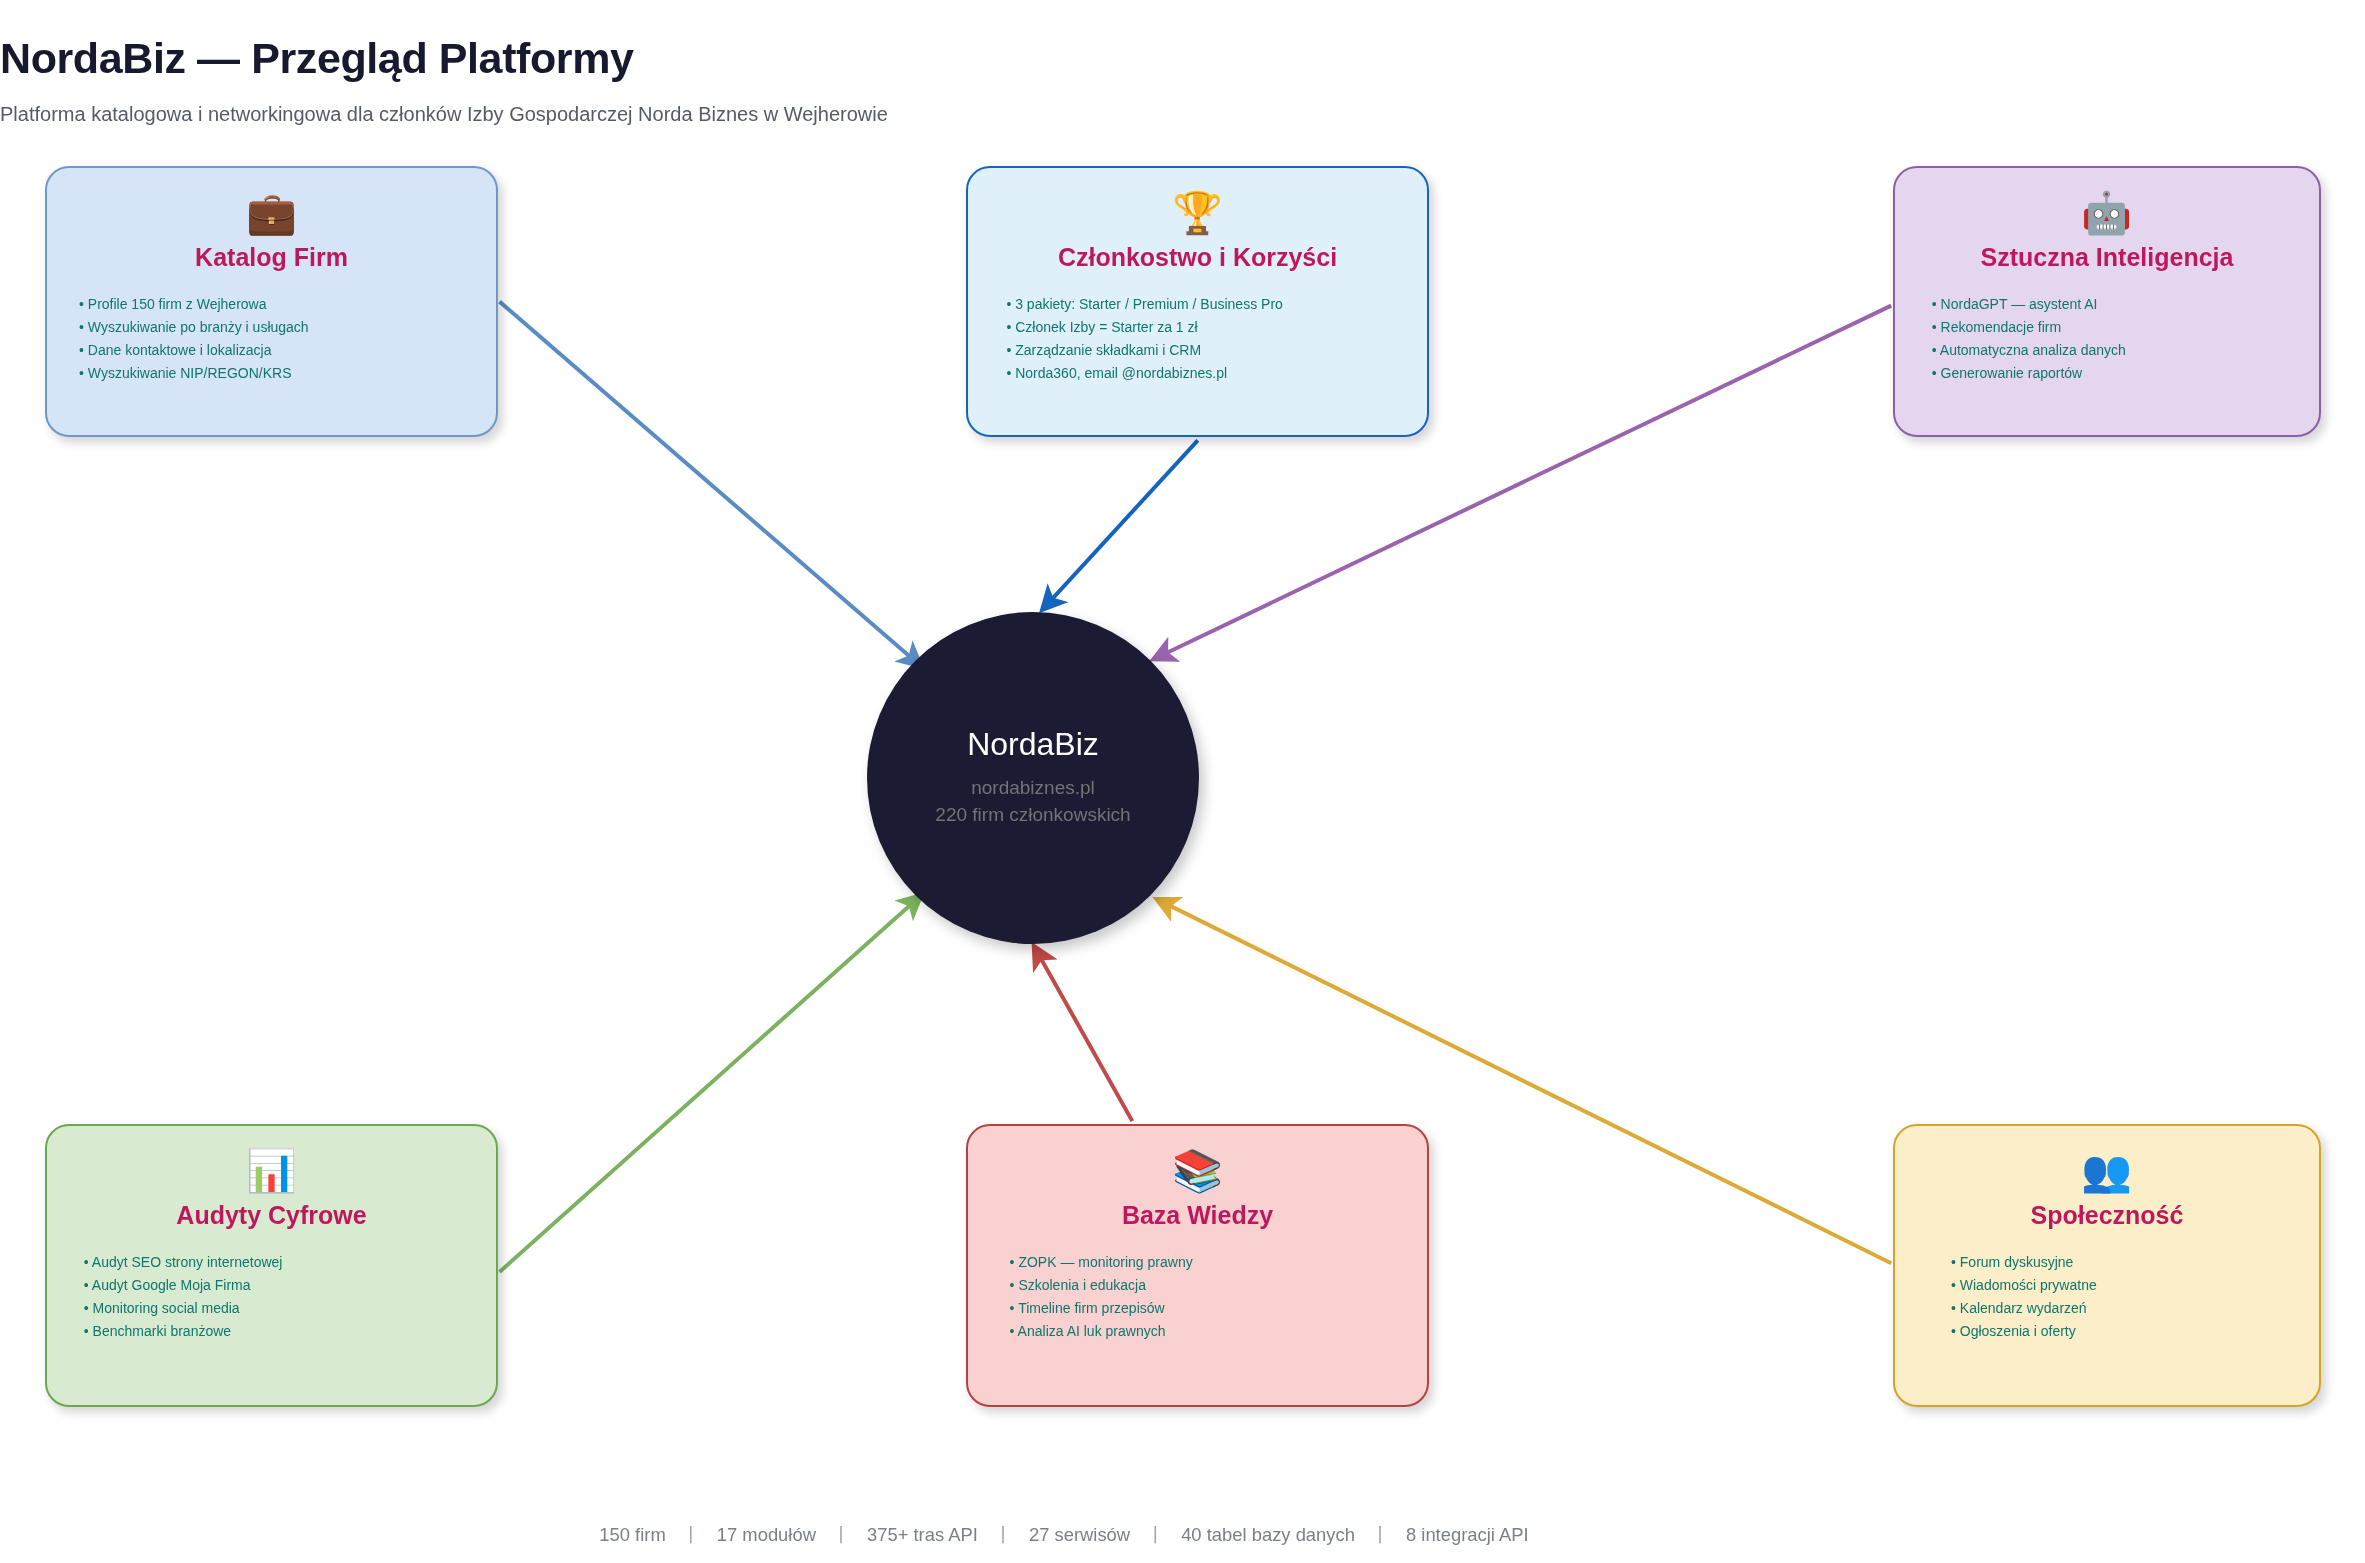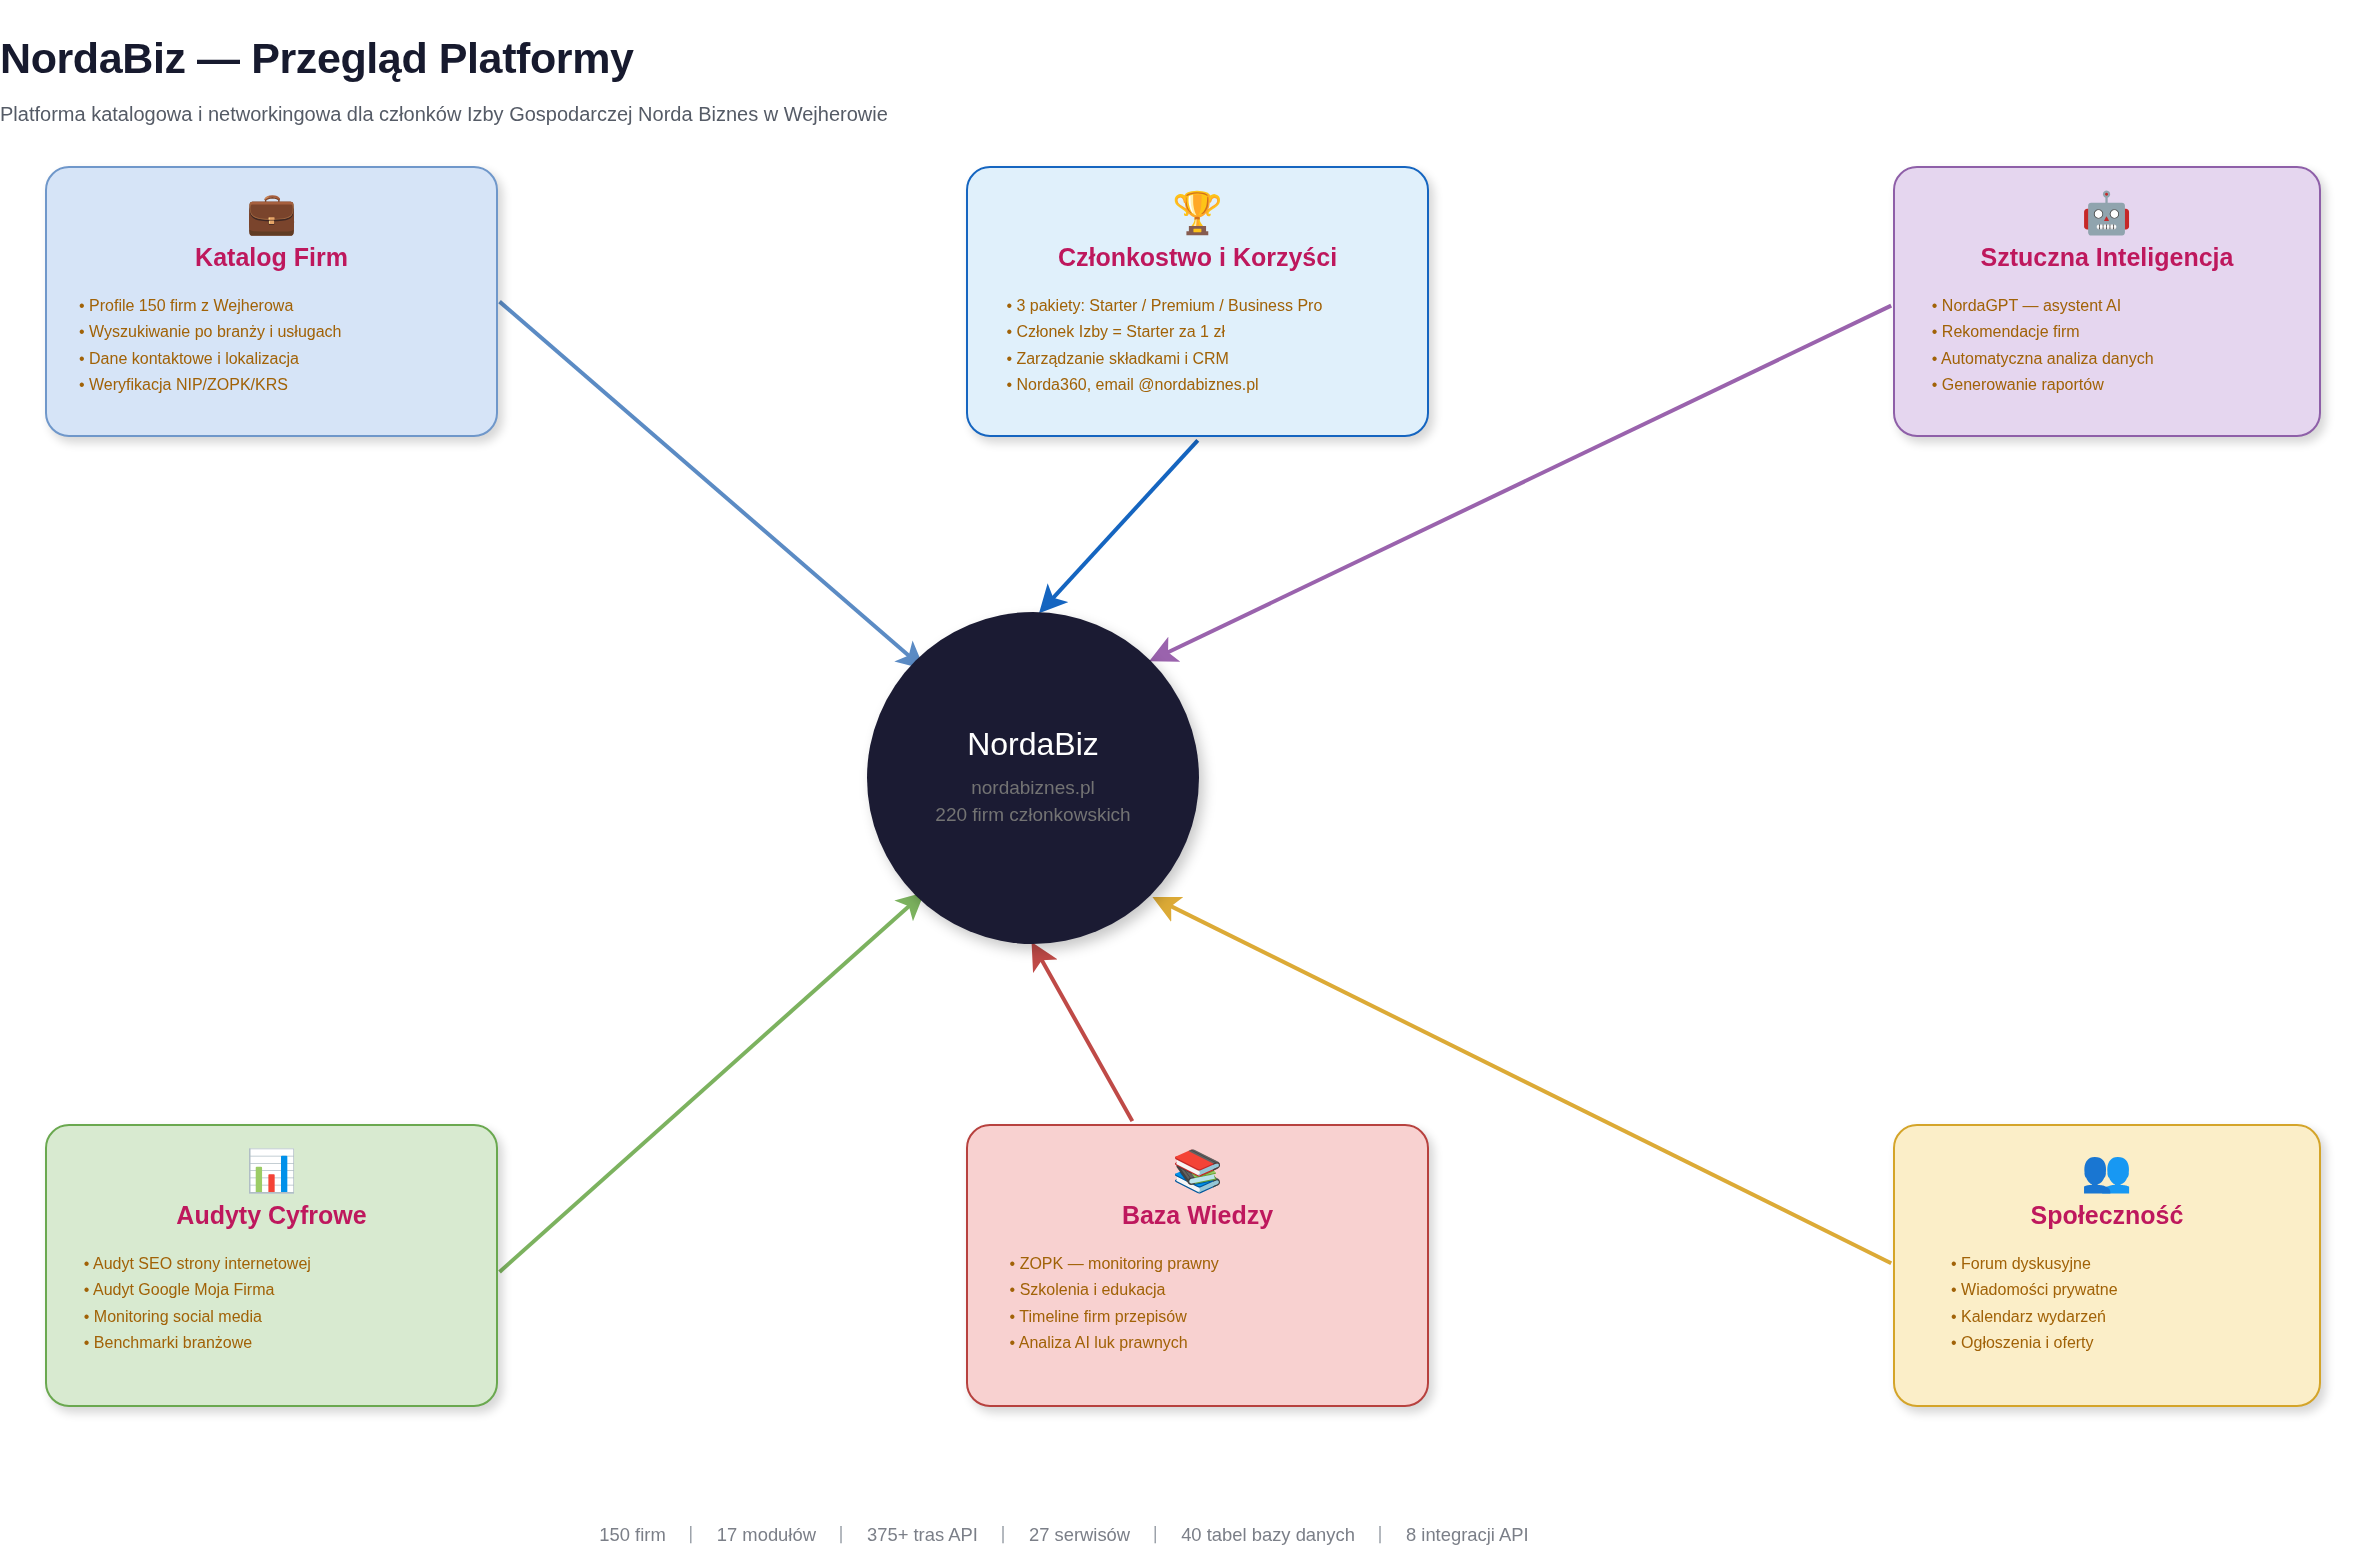--- a/index.html
+++ b/index.html
@@ -112,22 +112,22 @@
     text-align: center;
     margin-top: 3.2px;
     margin-bottom: 21px;
     line-height: 1.15;
   }
   .card-bullets {
     align-self: stretch;
     padding-left: 8px;
   }
   .bullet {
-    font-size: 16px;
-    color: #a16207;
+    font-size: 14px;
+    color: #0f766e;
     line-height: 1.66;
     white-space: nowrap;
   }
 
   
   .card--blue-light { background: #d6e4f7; border-color: #6f97ca; }
   .card--blue-pale  { background: #e0f0fb; border-color: #1565c0; }
   .card--purple     { background: #e5d6ef; border-color: #8e5fa8; }
   .card--green      { background: #d8ead0; border-color: #6aa84f; }
   .card--pink       { background: #f8d1d0; border-color: #b7413e; }
@@ -211,21 +211,21 @@
     <div class="hub-sub">220 firm członkowskich</div>
   </div>
 
   <div class="card card--blue-light" id="card-katalog">
     <div class="card-icon">💼</div>
     <div class="card-title">Katalog Firm</div>
     <div class="card-bullets">
       <div class="bullet">• Profile 150 firm z Wejherowa</div>
       <div class="bullet">• Wyszukiwanie po branży i usługach</div>
       <div class="bullet">• Dane kontaktowe i lokalizacja</div>
-      <div class="bullet">• Weryfikacja NIP/ZOPK/KRS</div>
+      <div class="bullet">• Wyszukiwanie NIP/REGON/KRS</div>
     </div>
   </div>
 
   <div class="card card--blue-pale" id="card-czlonkostwo">
     <div class="card-icon">🏆</div>
     <div class="card-title">Członkostwo i Korzyści</div>
     <div class="card-bullets">
       <div class="bullet">• 3 pakiety: Starter / Premium / Business Pro</div>
       <div class="bullet">• Członek Izby = Starter za 1 zł</div>
       <div class="bullet">• Zarządzanie składkami i CRM</div>

